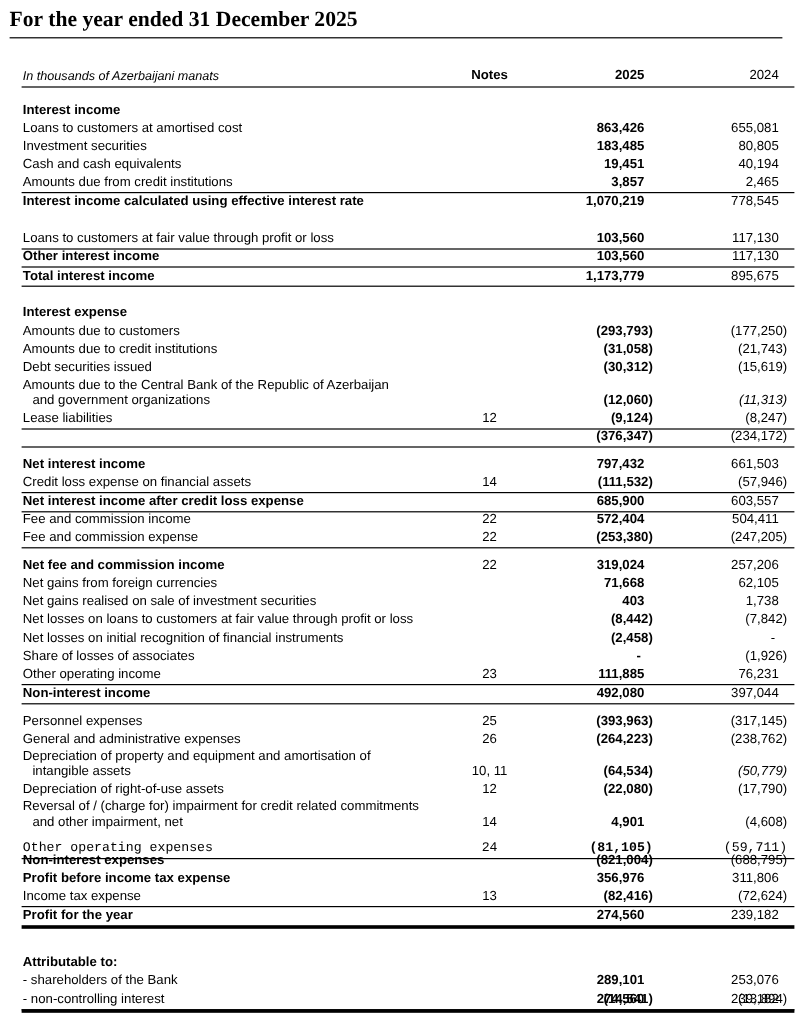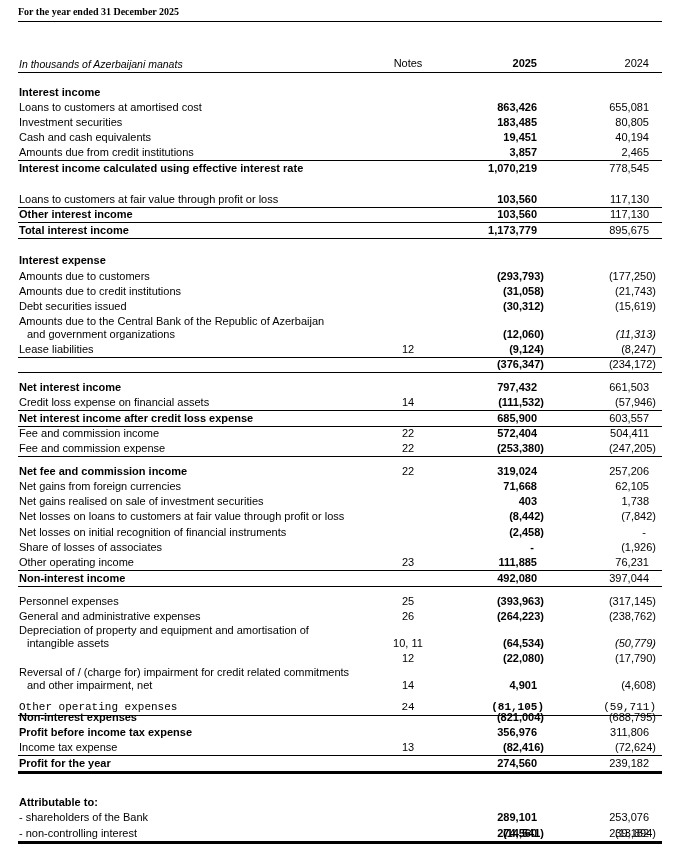--- a/index.html
+++ b/index.html
@@ -1,30 +1,30 @@
 <!DOCTYPE html>
 <html><head>
 <meta charset="utf-8">
 <style>
   html, body { margin: 0; padding: 0; background: #ffffff; }
   body {
     width: 673px; height: 859px; position: relative; overflow: hidden;
     font-family: "Liberation Sans", sans-serif; color: #000;
   }
   .title {
-    position: absolute; left: 18px; top: 6px; width: 644px;
-    font-family: "Liberation Serif", serif; font-weight: bold; font-size: 10px;
+    position: absolute; left: 8px; top: 6px; width: 644px;
+    font-family: "Liberation Serif", serif; font-weight: bold; font-size: 18px;
     border-bottom: 1.3px solid #000; padding-bottom: 4px;
   }
   .hdr {
     position: absolute; left: 18px; top: 57px; width: 644px; height: 15px;
     border-bottom: 1.3px solid #000; font-size: 11px;
   }
   .hdr .unit { position: absolute; left: 1px; top: 1px; font-style: italic; font-size: 10.5px; }
-  .hdr .notes { position: absolute; left: 350px; width: 80px; text-align: center; top: 0; font-weight: normal; }
+  .hdr .notes { position: absolute; left: 350px; width: 80px; text-align: center; top: 0; font-weight: bold; }
   .hdr .c25 { position: absolute; right: 125px; top: 0; font-weight: bold; }
   .hdr .c24 { position: absolute; right: 13px; top: 0; }
 
   #rows { position: absolute; left: 18px; top: 0; width: 644px; }
   .row {
     position: absolute; left: 0; width: 644px; height: 15px; font-size: 11px; line-height: 15px;
   }
   .row .lbl { position: absolute; left: 1px; top: 0; white-space: nowrap; }
   .row.b .lbl { font-weight: bold; }
   .row.indent .lbl { left: 9px; }
@@ -247,20 +247,21 @@
       <span class="v25" style="right: 125px;"></span>
       <span class="v24" style="right: 13px;"></span>
     </div>
     <div class="row indent" style="top: 636px;">
       <span class="lbl">intangible assets</span>
       <span class="nt">10, 11</span>
       <span class="v25" style="right: 118px;">(64,534)</span>
       <span class="v24" style="right: 6px; font-style: italic;">(50,779)</span>
     </div>
     <div class="row" style="top: 651px;">
+      <span class="lbl">Depreciation of right-of-use assets</span>
       <span class="nt">12</span>
       <span class="v25" style="right: 118px;">(22,080)</span>
       <span class="v24" style="right: 6px;">(17,790)</span>
     </div>
     <div class="row pos" style="top: 665px;">
       <span class="lbl">Reversal of / (charge for) impairment for credit related commitments</span>
       <span class="nt"></span>
       <span class="v25" style="right: 125px;"></span>
       <span class="v24" style="right: 13px;"></span>
     </div>

